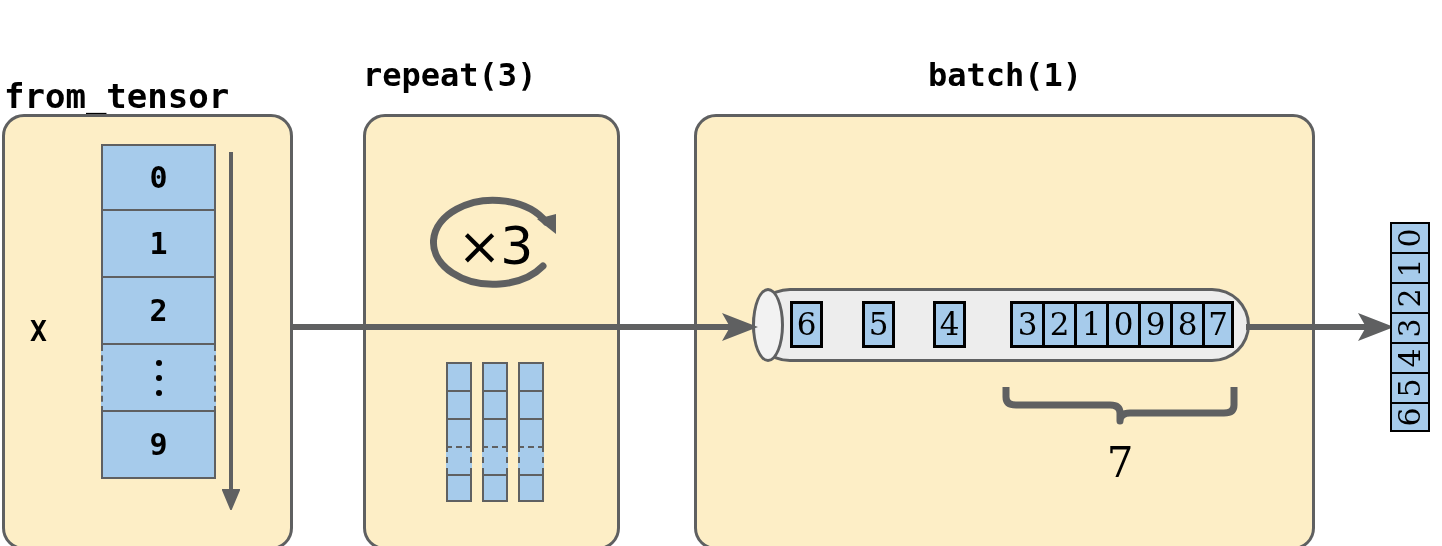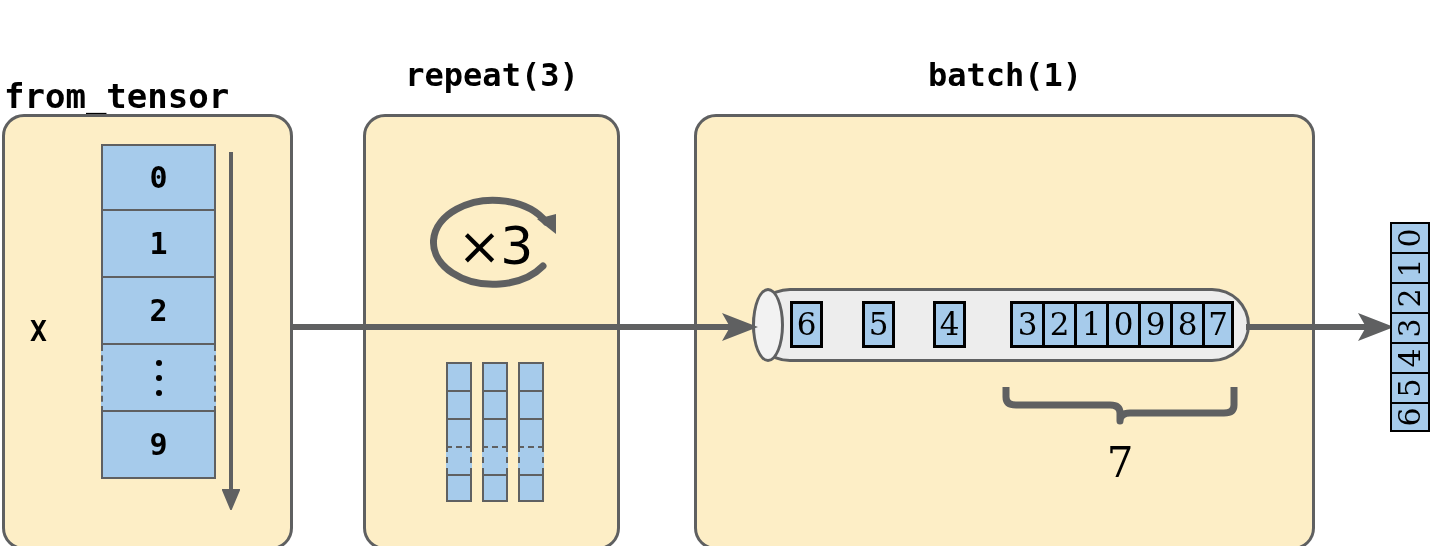--- a/index.html
+++ b/index.html
@@ -6,21 +6,21 @@
   body{width:1442px;height:546px;overflow:hidden;
        font-family:"DejaVu Sans Mono","Liberation Mono",monospace;}
   #stage{position:relative;width:1442px;height:546px;background:#fff;}
 
   
   .title{position:absolute;font-family:"DejaVu Sans Mono","Liberation Mono",monospace;
          font-weight:bold;color:#000;white-space:pre;letter-spacing:0px;}
   #title-1{left:4px;top:-4px;font-size:34px;line-height:40px;text-align:left;}
   #title-1 span{display:block;}
   #title-1 .l2{text-align:center;width:282px;}
-  #title-2{left:363px;top:56px;width:258px;font-size:32px;line-height:38px;text-align:center;}
+  #title-2{left:363px;top:56px;width:258px;font-size:32px;line-height:38px;}
   #title-3{left:694px;top:56px;width:622px;font-size:32px;line-height:38px;text-align:center;}
 
   
   .panel{position:absolute;background:#fdeec6;border:3px solid #5f6061;
          border-radius:22px;box-sizing:border-box;}
   #panel-1{left:2px;top:114px;width:291px;height:436px;}
   #panel-2{left:363px;top:114px;width:257px;height:436px;}
   #panel-3{left:694px;top:114px;width:621px;height:436px;}
 
   

